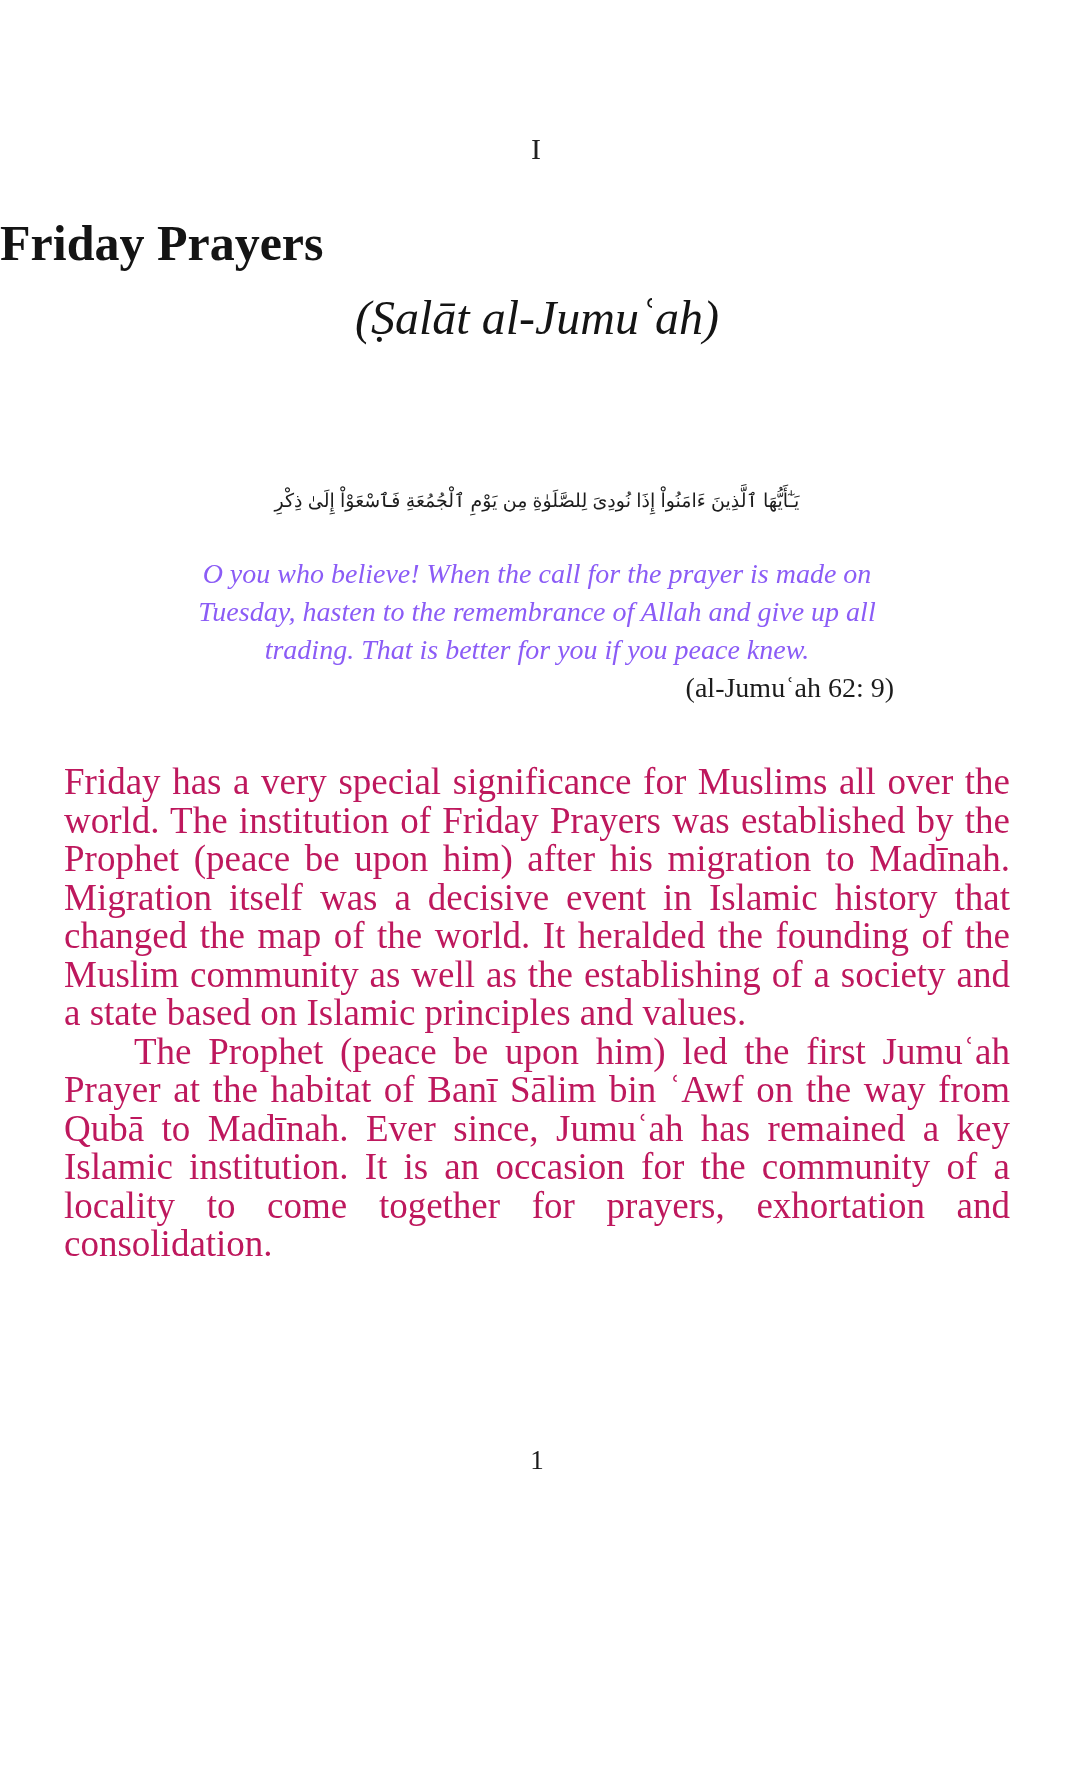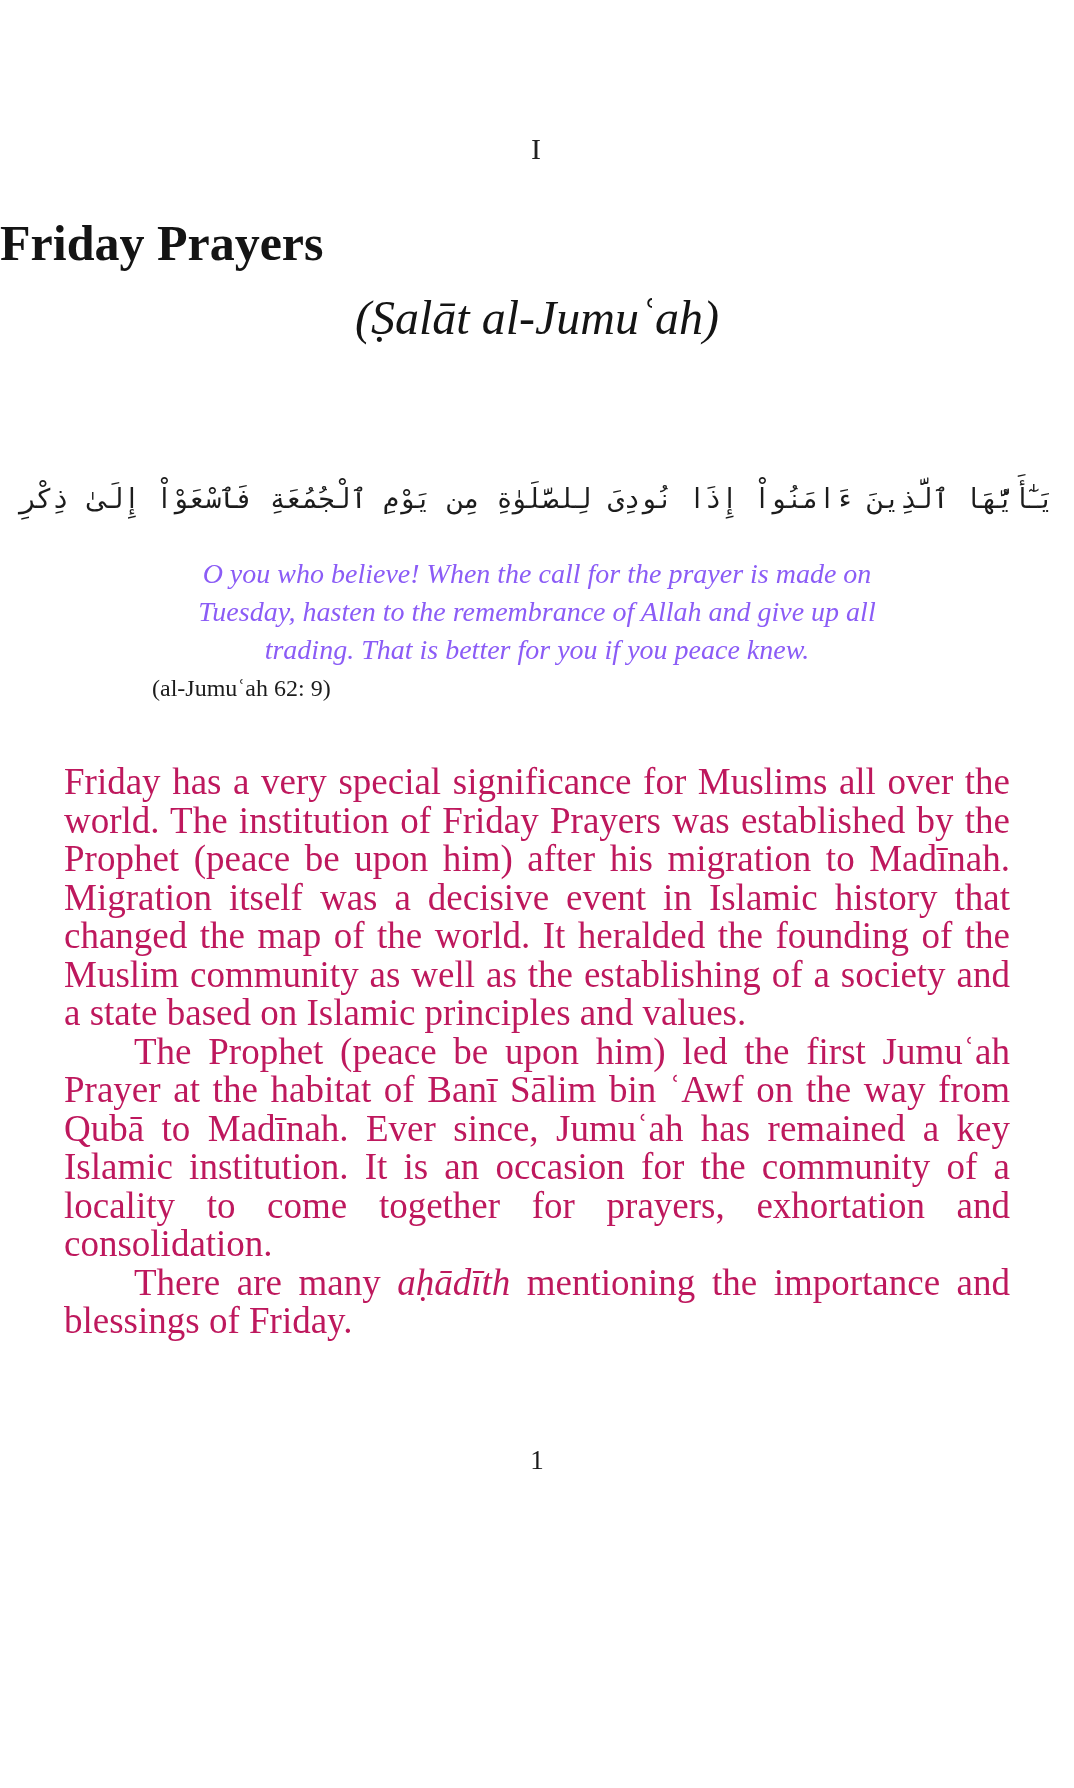--- a/index.html
+++ b/index.html
@@ -32,38 +32,39 @@
     text-align: center;
     margin-top: 22px;
     font-size: 48px;
     font-style: italic;
     color: #141414;
   }
   .arabic-block {
     margin-top: 128px;
     text-align: center;
     direction: rtl;
-    font-family: Liberation Mono, monospace;
-    font-size: 27px;
+    font-family: Liberation Sans, sans-serif;
+    font-size: 19px;
     line-height: 56px;
     color: #1c1c1c;
   }
   .quote-block {
     width: 770px;
     margin: 26px auto 0 auto;
   }
   .translation {
     text-align: center;
     font-style: italic;
     font-size: 28px;
     line-height: 38px;
     color: #8b5cf6;
   }
   .citation {
-    font-size: 24px;
+    text-align: right;
+    font-size: 28px;
     line-height: 38px;
     margin-top: 0px;
     padding-right: 28px;
     color: #1c1c1c;
   }
   .body-text {
     margin: 56px 64px 0 64px;
     font-size: 37px;
     line-height: 38.5px;
     text-align: justify;
@@ -103,18 +104,17 @@
       <div>O you who believe! When the call for the prayer is made on</div>
       <div>Tuesday, hasten to the remembrance of Allah and give up all</div>
       <div>trading. That is better for you if you peace knew.</div>
     </div>
     <div class="citation">(al-Jumuʿah 62: 9)</div>
   </div>
 
   <div class="body-text">
     <p>Friday has a very special significance for Muslims all over the world. The institution of Friday Prayers was established by the Prophet (peace be upon him) after his migration to Madīnah. Migration itself was a decisive event in Islamic history that changed the map of the world. It heralded the founding of the Muslim community as well as the establishing of a society and a state based on Islamic principles and values.</p>
     <p>The Prophet (peace be upon him) led the first Jumuʿah Prayer at the habitat of Banī Sālim bin ʿAwf on the way from Qubā to Madīnah. Ever since, Jumuʿah has remained a key Islamic institution. It is an occasion for the community of a locality to come together for prayers, exhortation and consolidation.</p>
-    <p><span>There are many </span><span class="ital">aḥādīth</span><span> mentioning the importance and blessings of Friday.</span></p>
   </div>
 
   <div class="page-number">1</div>
 
 </div>
 
 </body></html>

